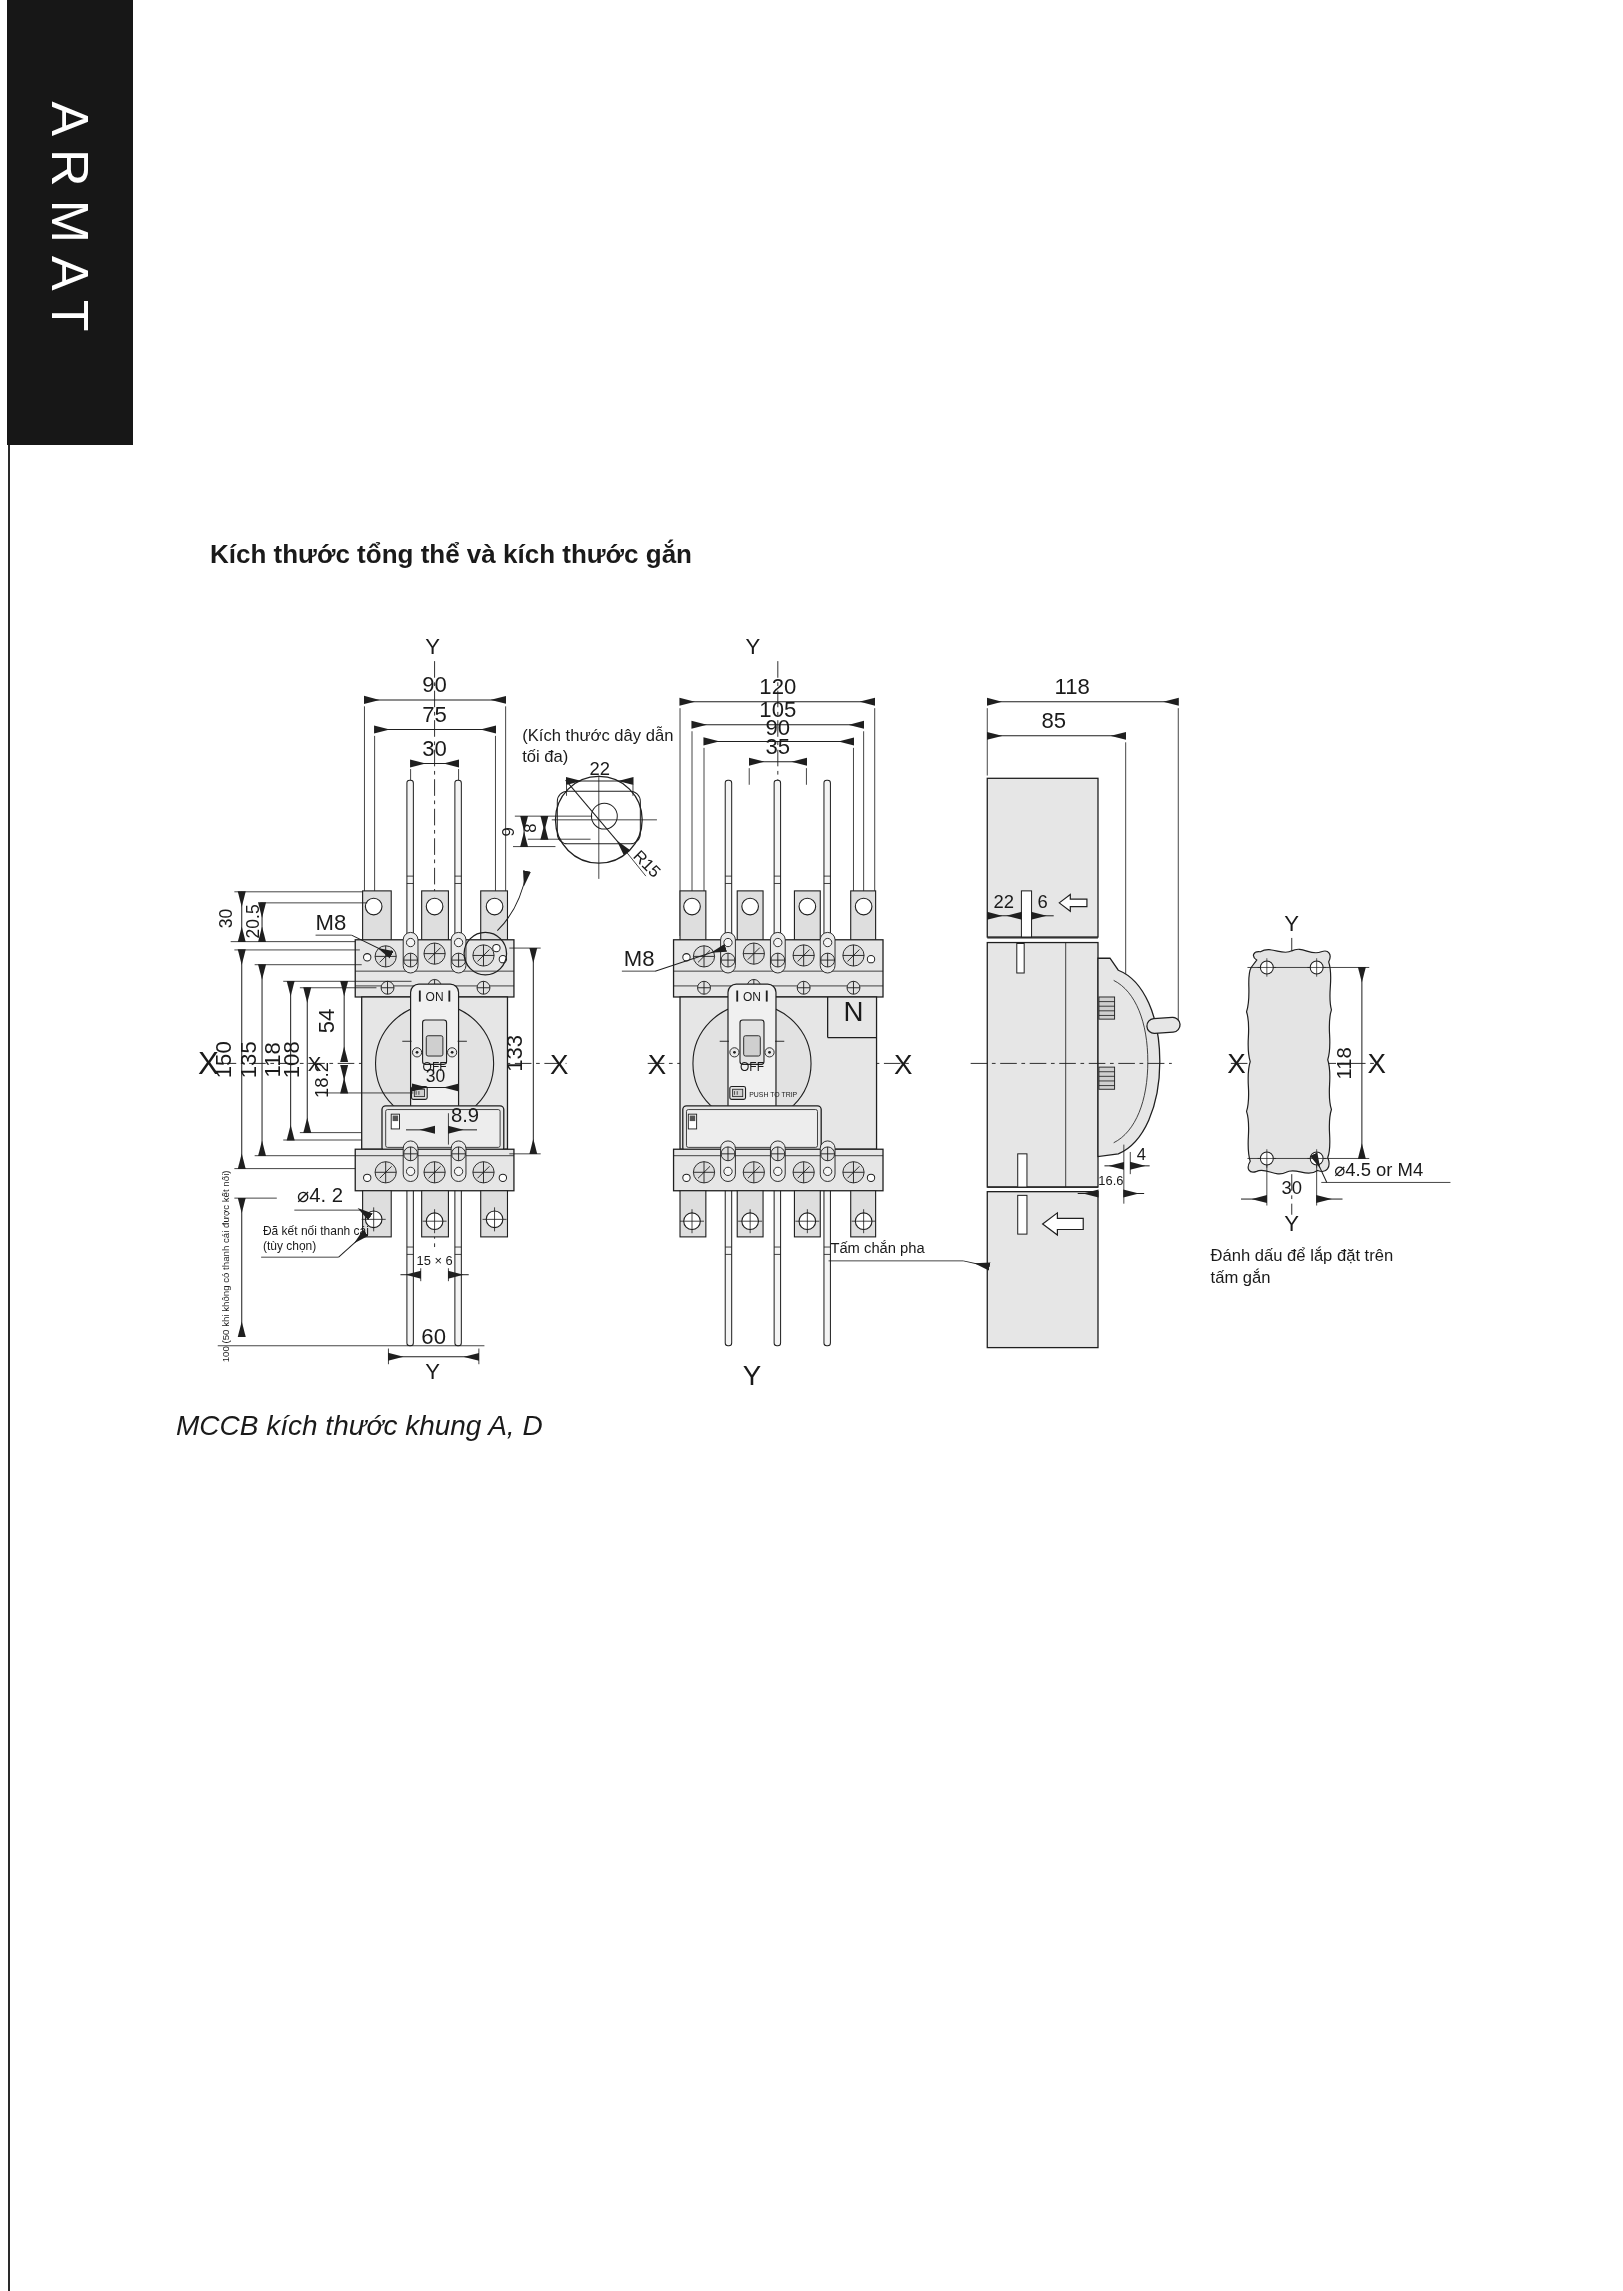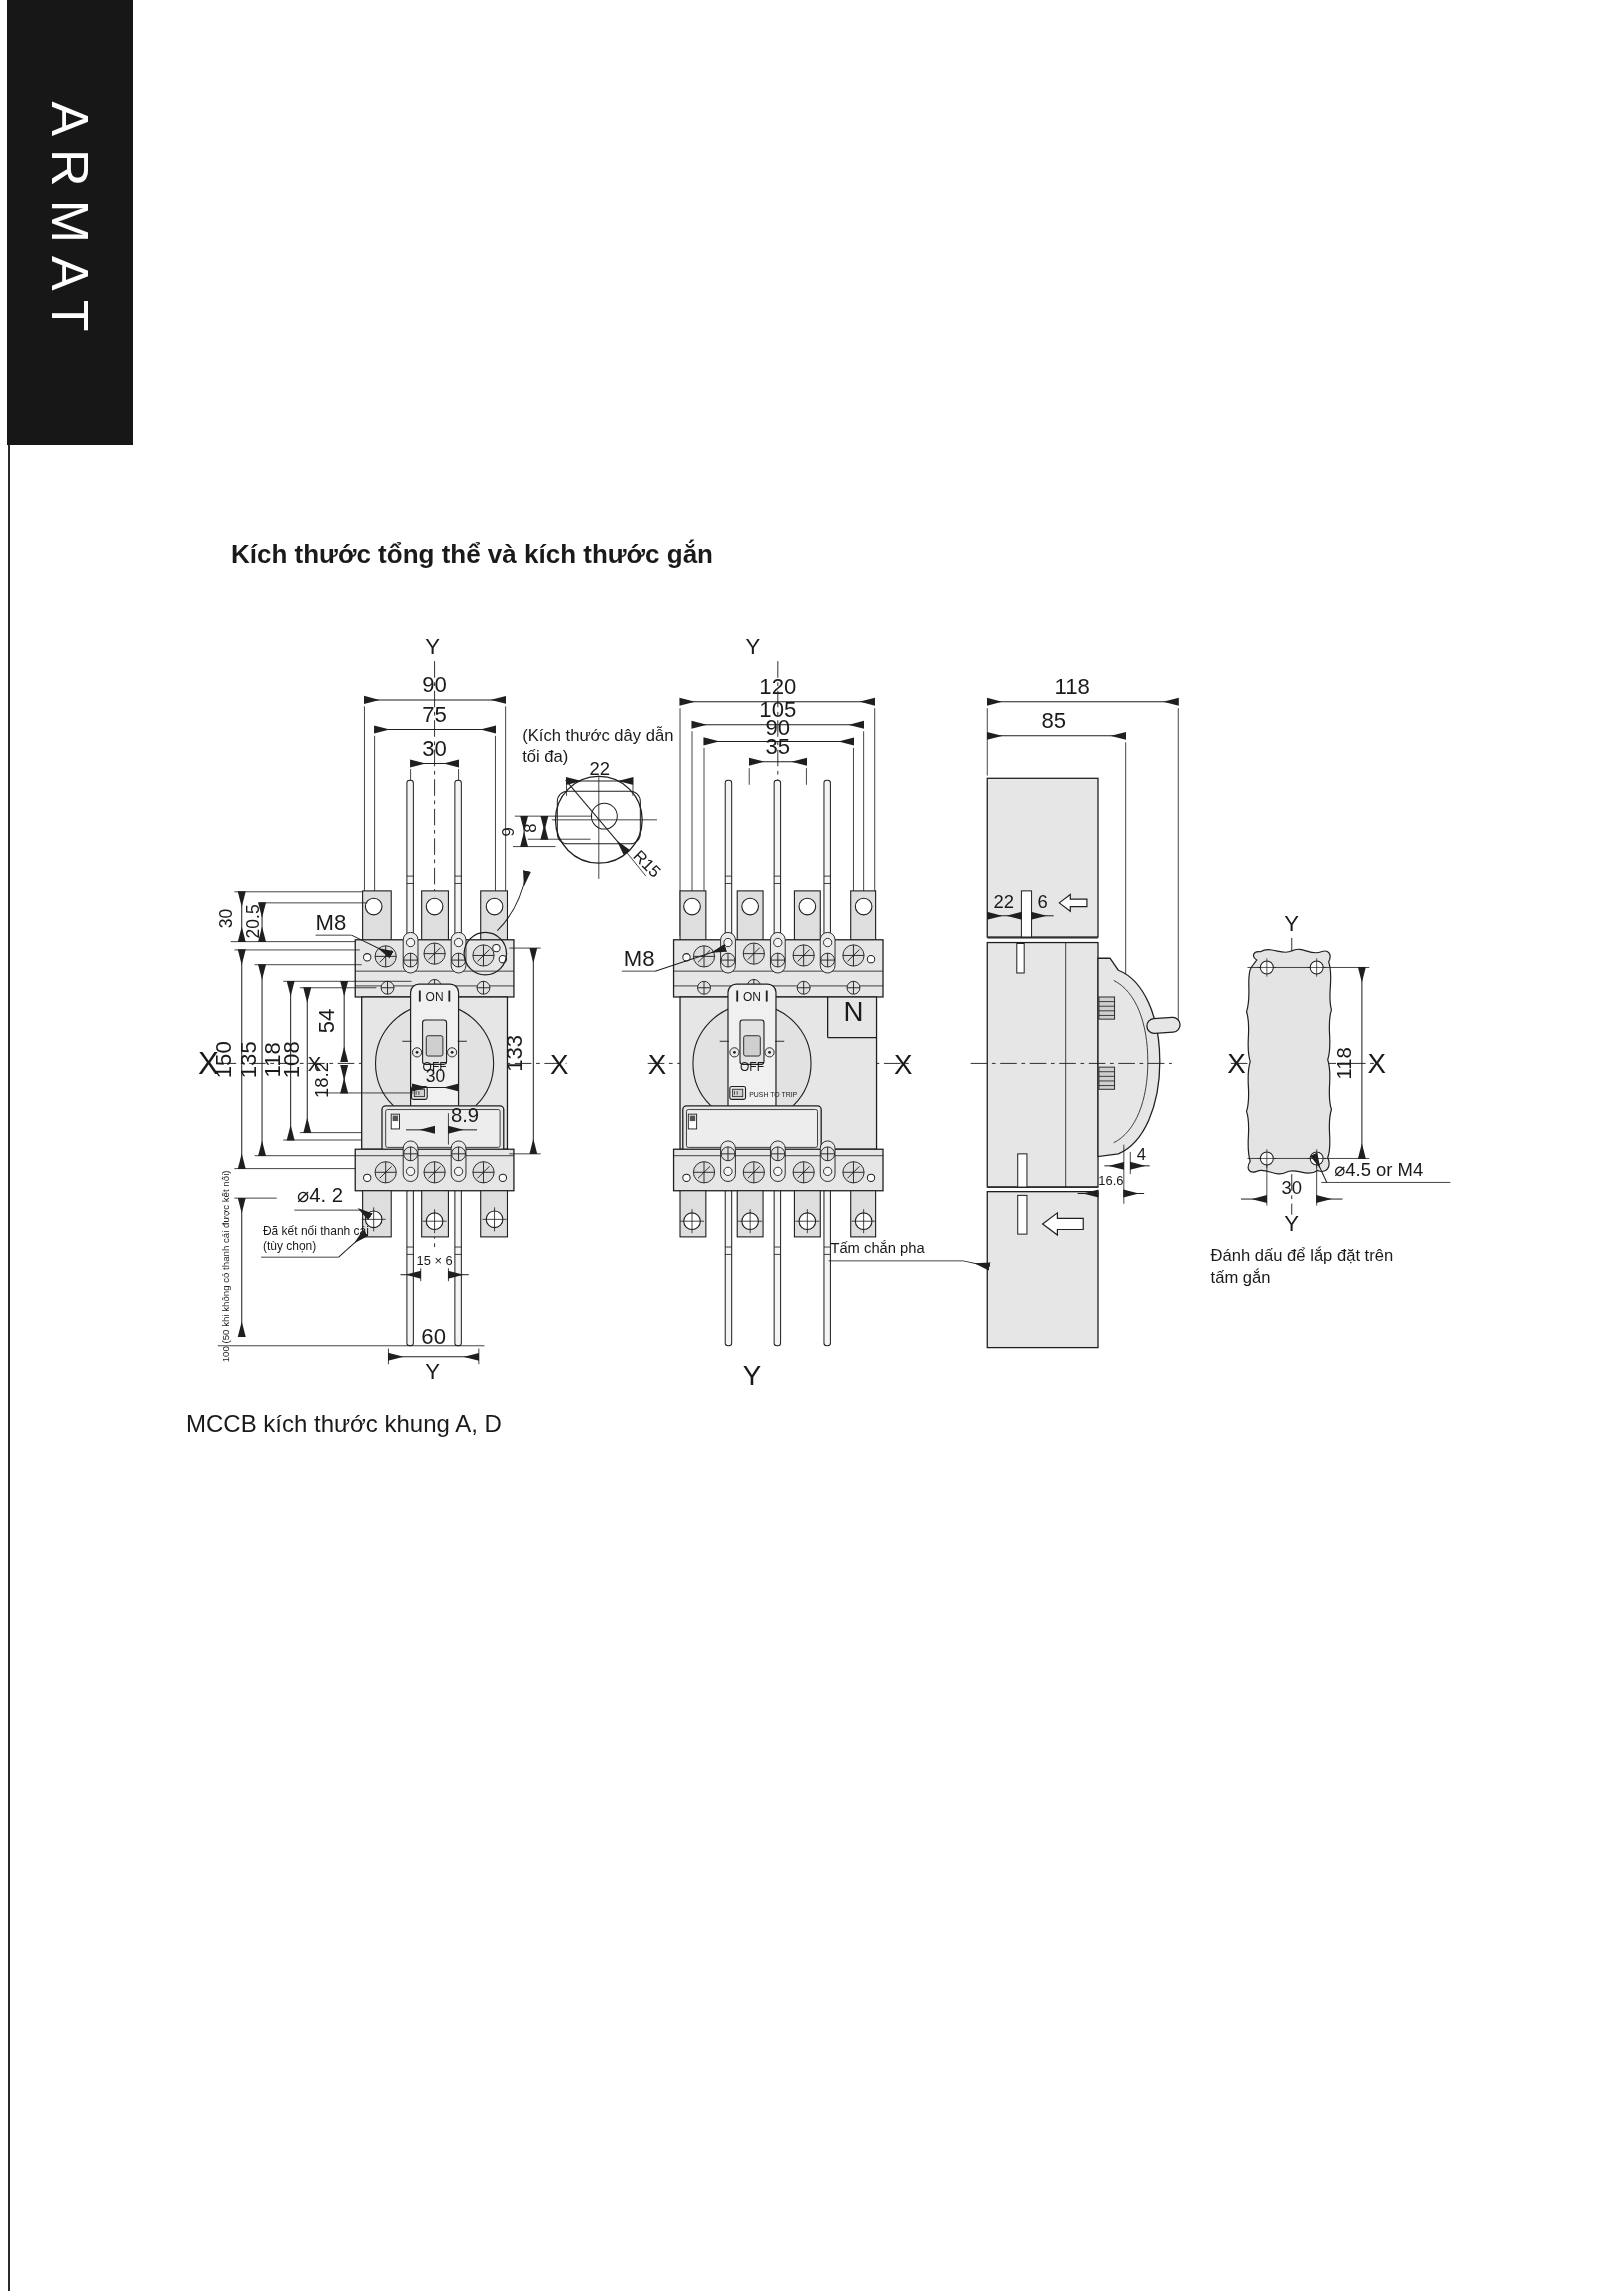--- a/index.html
+++ b/index.html
@@ -2,22 +2,22 @@
 <html style="font-size:14.8px"><head>
 <meta charset="utf-8">
 <style>
   html,body{margin:0;padding:0;background:#ffffff;}
   #page{position:relative;width:1623px;height:2292px;background:#fff;overflow:hidden;
         font-family:"Liberation Sans","DejaVu Sans",sans-serif;color:#1a1a1a;}
   #left-rule{position:absolute;left:8.3px;top:0;width:1.8px;height:2292px;background:#2a2a2a;}
   #banner{position:absolute;left:7.4px;top:0;width:126px;height:445px;background:#171717;}
   #brand{position:absolute;left:50%;top:50%;transform:translate(-50%,-50%) rotate(90deg);
          color:#fff;font-size:52px;font-weight:500;letter-spacing:13px;white-space:nowrap;}
-  #title{position:absolute;left:210px;top:539px;font-size:26px;font-weight:bold;margin-left:21px;}
-  #caption{position:absolute;left:186px;top:1410px;font-size:24px;}
+  #title{position:absolute;left:210px;top:539px;font-size:26px;font-weight:bold;}
+  #caption{position:absolute;left:176px;top:1410px;font-size:28px;font-style:italic;}
   svg{position:absolute;left:0;top:0;}
   svg text{fill:#1a1a1a;font-family:"Liberation Sans","DejaVu Sans",sans-serif;}
   .tc{text-anchor:middle;}
   .ts{text-anchor:start;}
   .d24{font-size:24px;} .d22{font-size:22px;} .d20{font-size:20px;} .d19{font-size:19px;}
   .d18{font-size:18px;} .d16{font-size:16px;} .d14{font-size:14px;} .d13{font-size:13px;}
   .d30{font-size:30px;} .d34{font-size:34px;} .d10{font-size:10.5px;} .d7{font-size:7.5px;}
   .ln{stroke:#1f1f1f;stroke-width:1.4;fill:none;}
   .lt{stroke:#1f1f1f;stroke-width:0.9;fill:none;}
   .fa{fill:#e6e6e6;stroke:#1f1f1f;stroke-width:1.4;}

